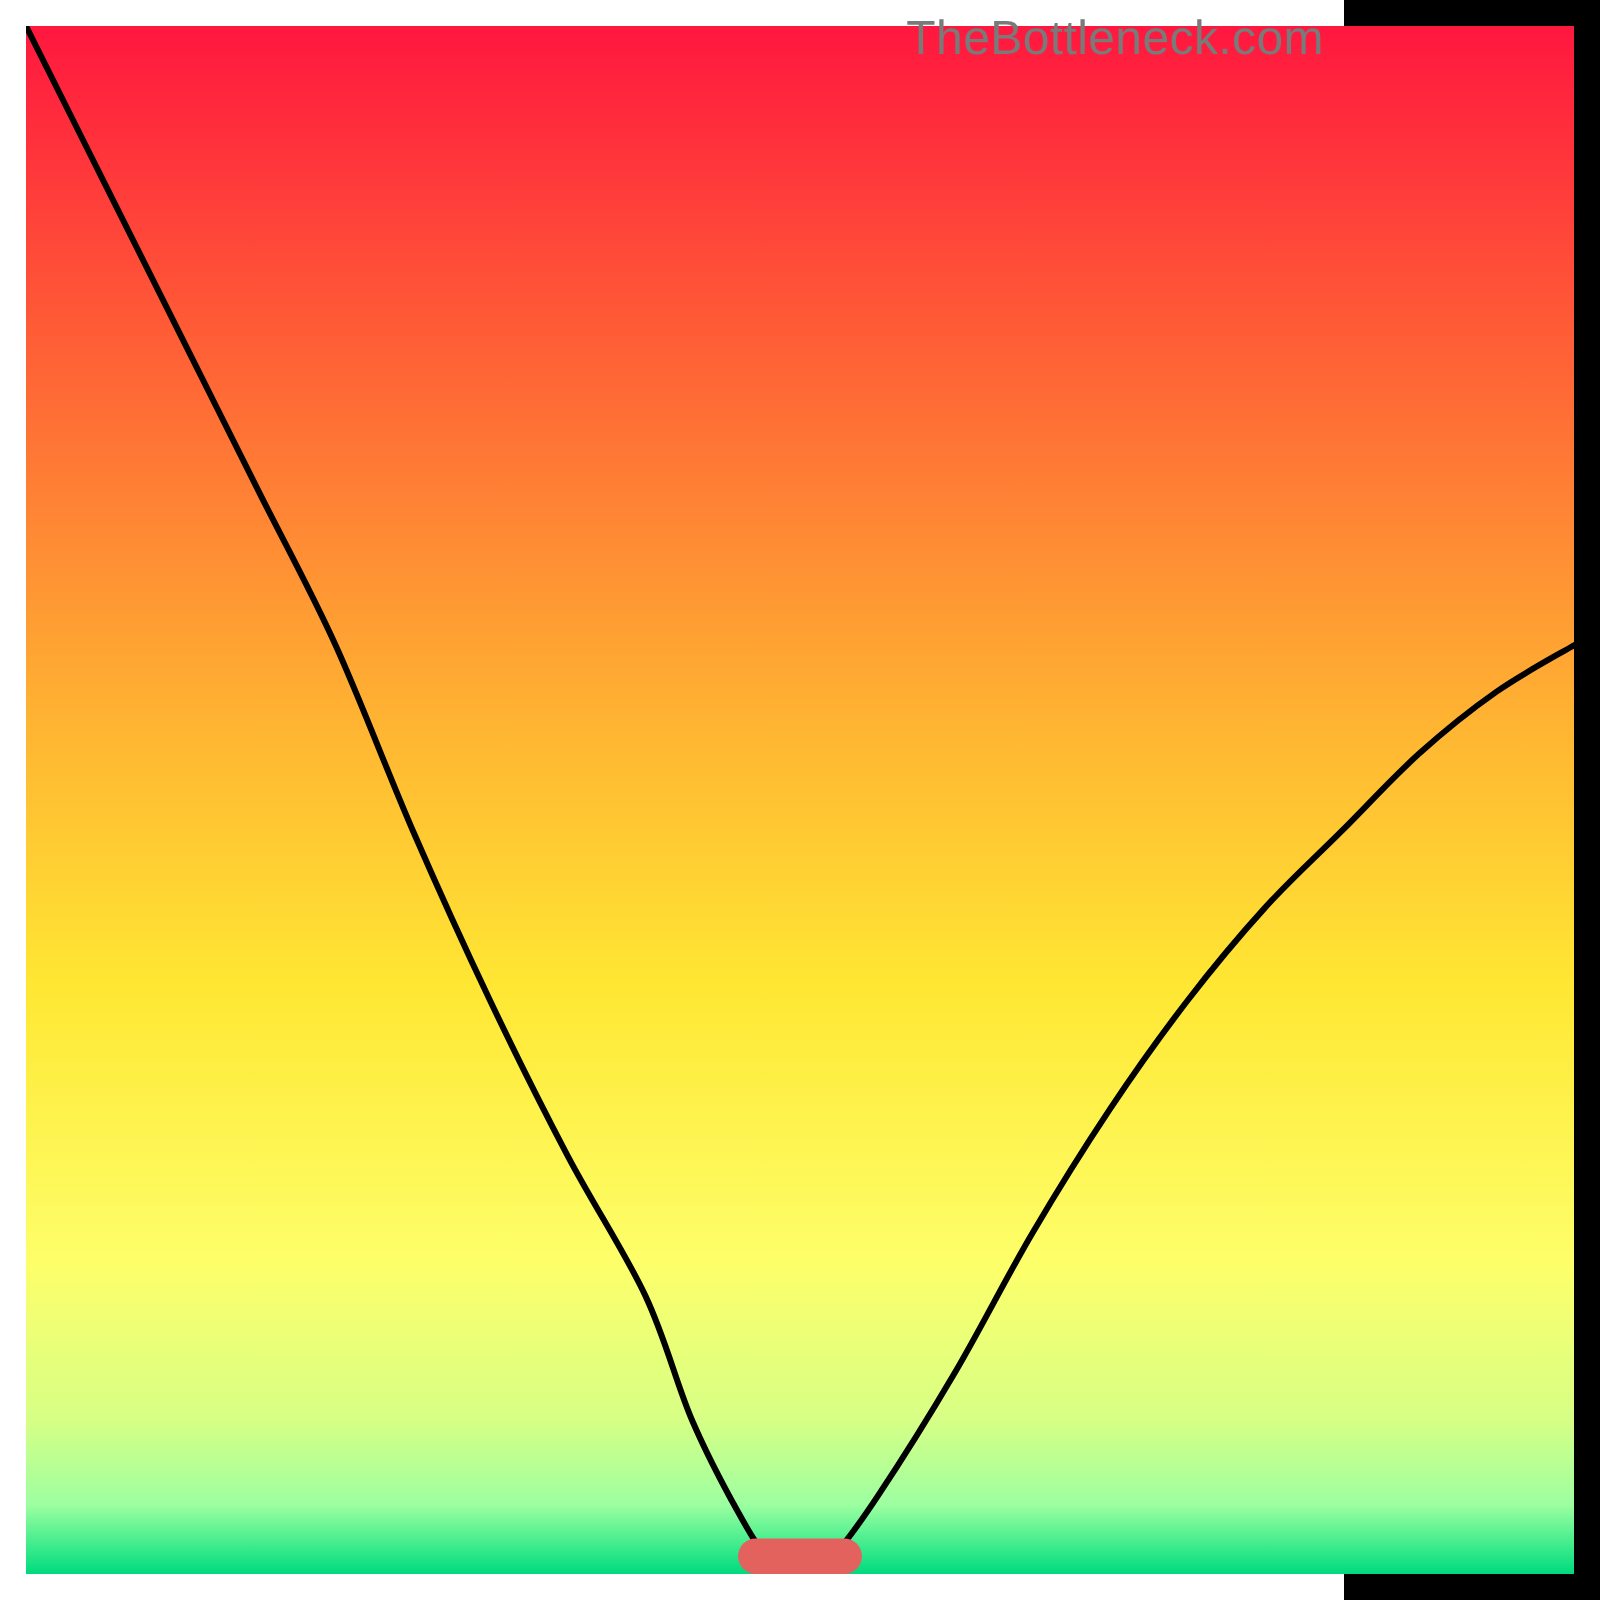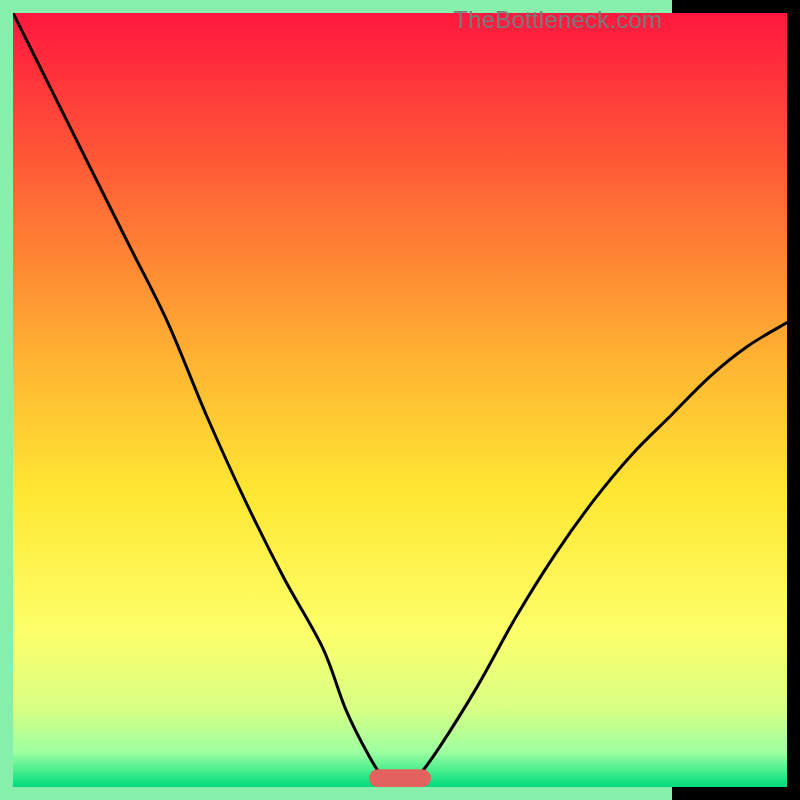--- a/index.html
+++ b/index.html
@@ -8,21 +8,21 @@
     width: 800px;
     height: 800px;
     background: #000;
     overflow: hidden;
     font-family: Arial, Helvetica, sans-serif;
   }
   .outer {
     position: relative;
     width: 672px;
     height: 800px;
-    background: #86efac;
+    background: #ffffff;
   }
   .watermark {
     position: absolute;
     top: 6px;
     right: 10px;
     color: #7a7a7a;
     font-size: 24px;
     font-weight: 500;
     letter-spacing: 0.2px;
     z-index: 10;

